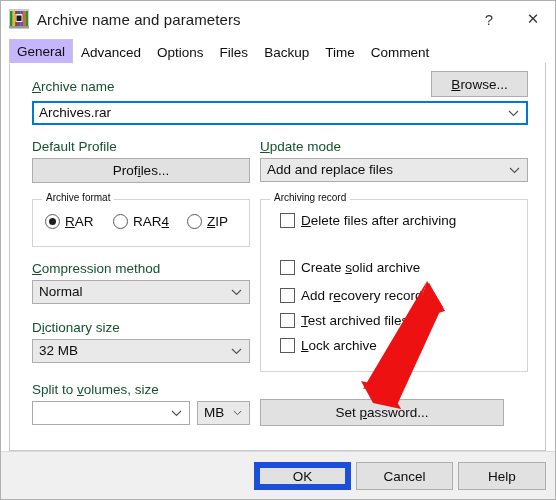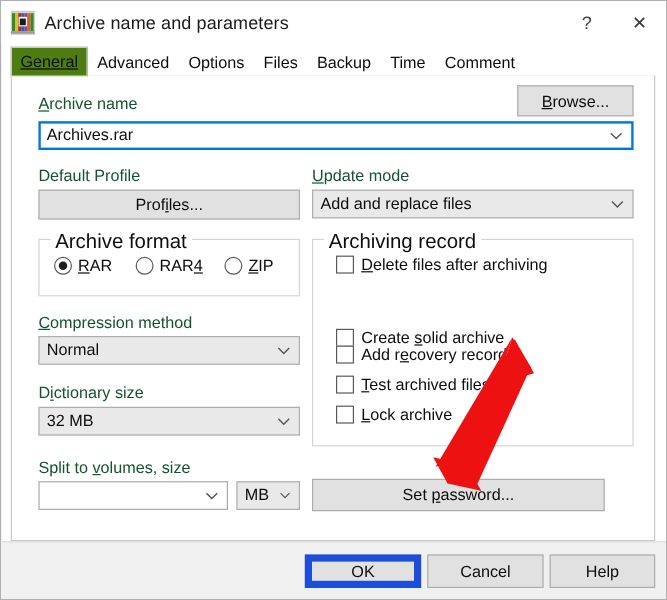--- a/index.html
+++ b/index.html
@@ -57,25 +57,24 @@
     height: 23px; line-height: 23px;
     padding: 0 7px;
     font-size: 13.5px; color: #0d0d0d;
     border: 1px solid transparent;
     border-bottom: none;
     position: relative; top: 1px;
     cursor: default;
     white-space: nowrap;
   }
   .tab.active {
-    background: #4d7c0f;
+    background: #c4b5fd;
     border-color: #c8c8c8;
     border-bottom: 1px solid #ffffff;
     z-index: 2;
-    text-decoration: underline;
   }
 
   
   .body {
     position: absolute;
     left: 8px; top: 62px; right: 9px; bottom: 48px;
     border: 1px solid #c8c8c8; border-top: none;
     background: #ffffff;
     box-sizing: border-box;
   }
@@ -125,21 +124,21 @@
   .group {
     position: absolute;
     box-sizing: border-box;
     border: 1px solid #d4d4d4;
   }
   .group > .caption {
     position: absolute;
     top: -8px; left: 9px;
     background: #ffffff;
     padding: 0 4px;
-    font-size: 17px; color: #0d0d0d;
+    font-size: 10px; color: #0d0d0d;
     white-space: nowrap;
   }
 
   
   .radio {
     position: absolute;
     display: flex; align-items: center;
     font-size: 13.5px; color: #0d0d0d;
     cursor: default; white-space: nowrap;
   }
@@ -308,21 +307,21 @@
       </span>
     </div>
 
     <div class="group" style="left:250px; top:136px; width:268px; height:173px;">
       <span class="caption">Archiving record</span>
 
       <div class="check" style="left:19px; top:13px;">
         <span class="box"></span>
         <span><span></span><u>D</u><span>elete files after archiving</span></span>
       </div>
-      <div class="check" style="left:19px; top:74px;">
+      <div class="check" style="left:19px; top:60px;">
         <span class="box"></span>
         <span><span>Create </span><u>s</u><span>olid archive</span></span>
       </div>
       <div class="check" style="left:19px; top:88px;">
         <span class="box"></span>
         <span><span>Add r</span><u>e</u><span>covery record</span></span>
       </div>
       <div class="check" style="left:19px; top:113px;">
         <span class="box"></span>
         <span><span></span><u>T</u><span>est archived files</span></span>

